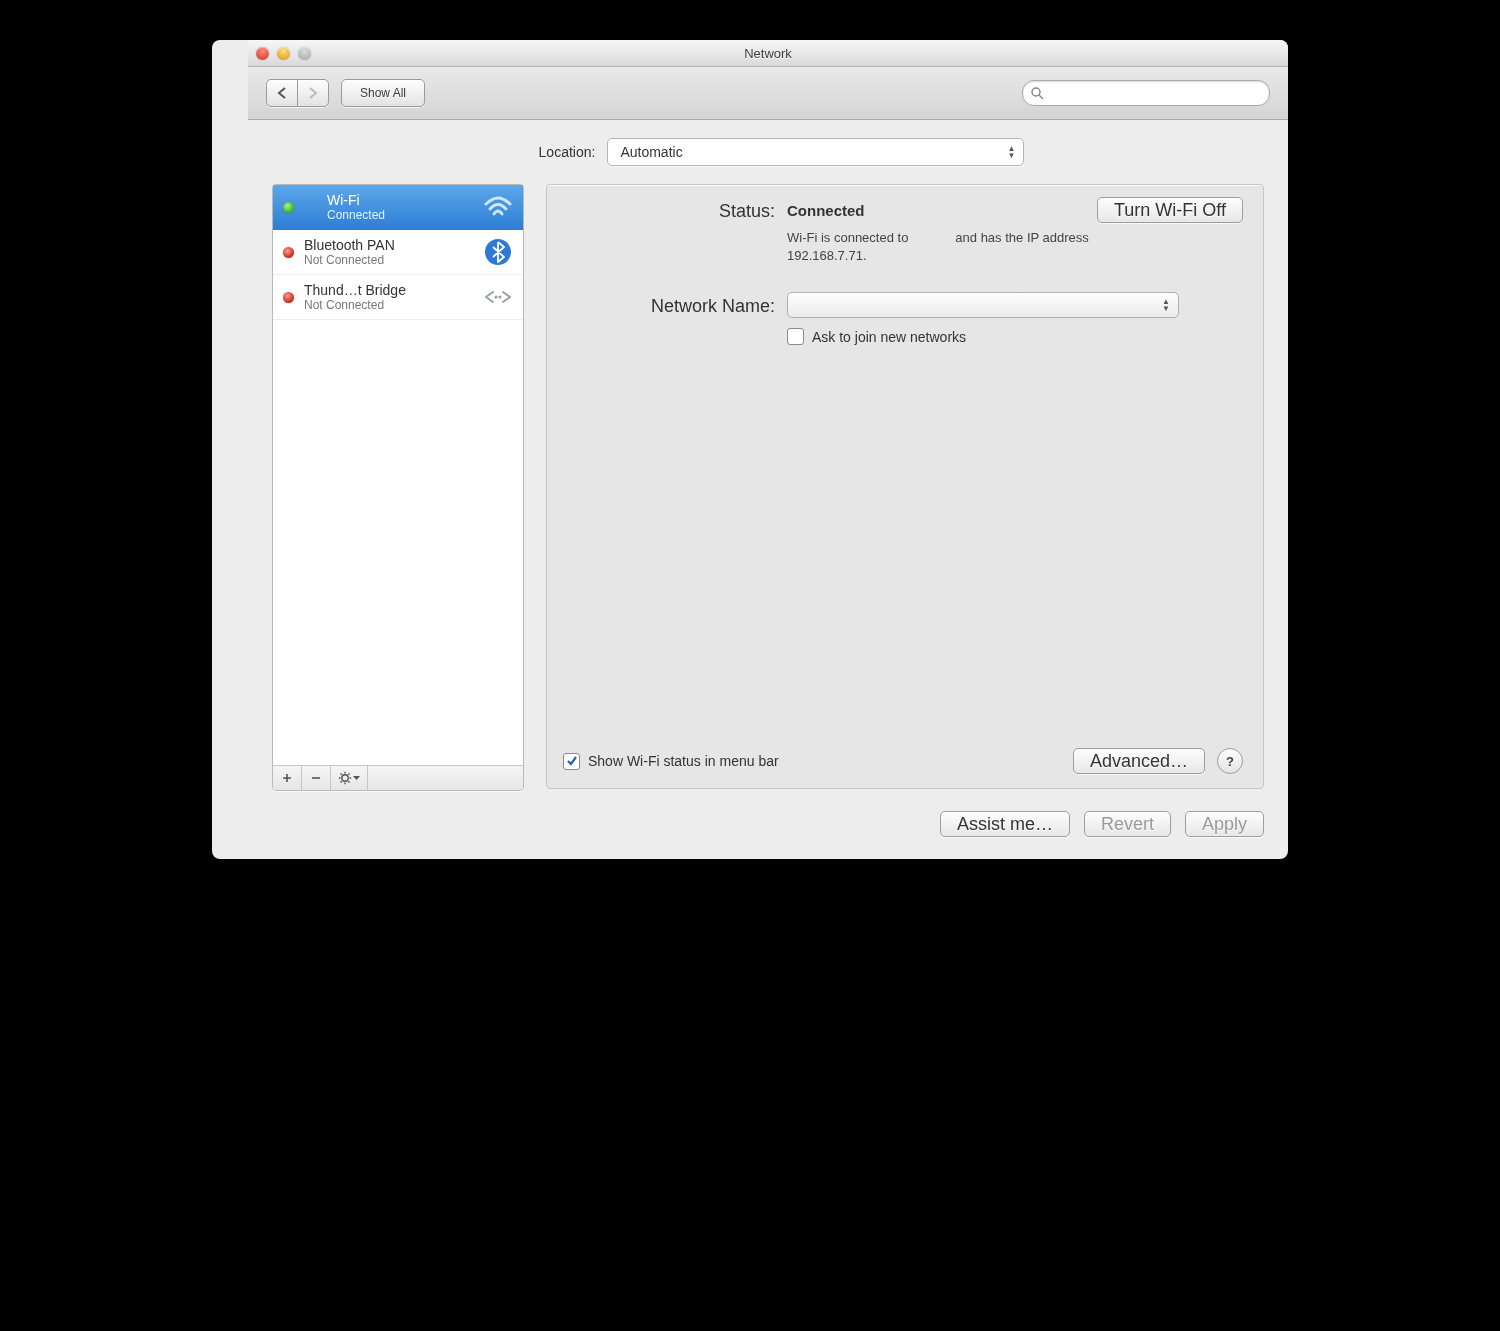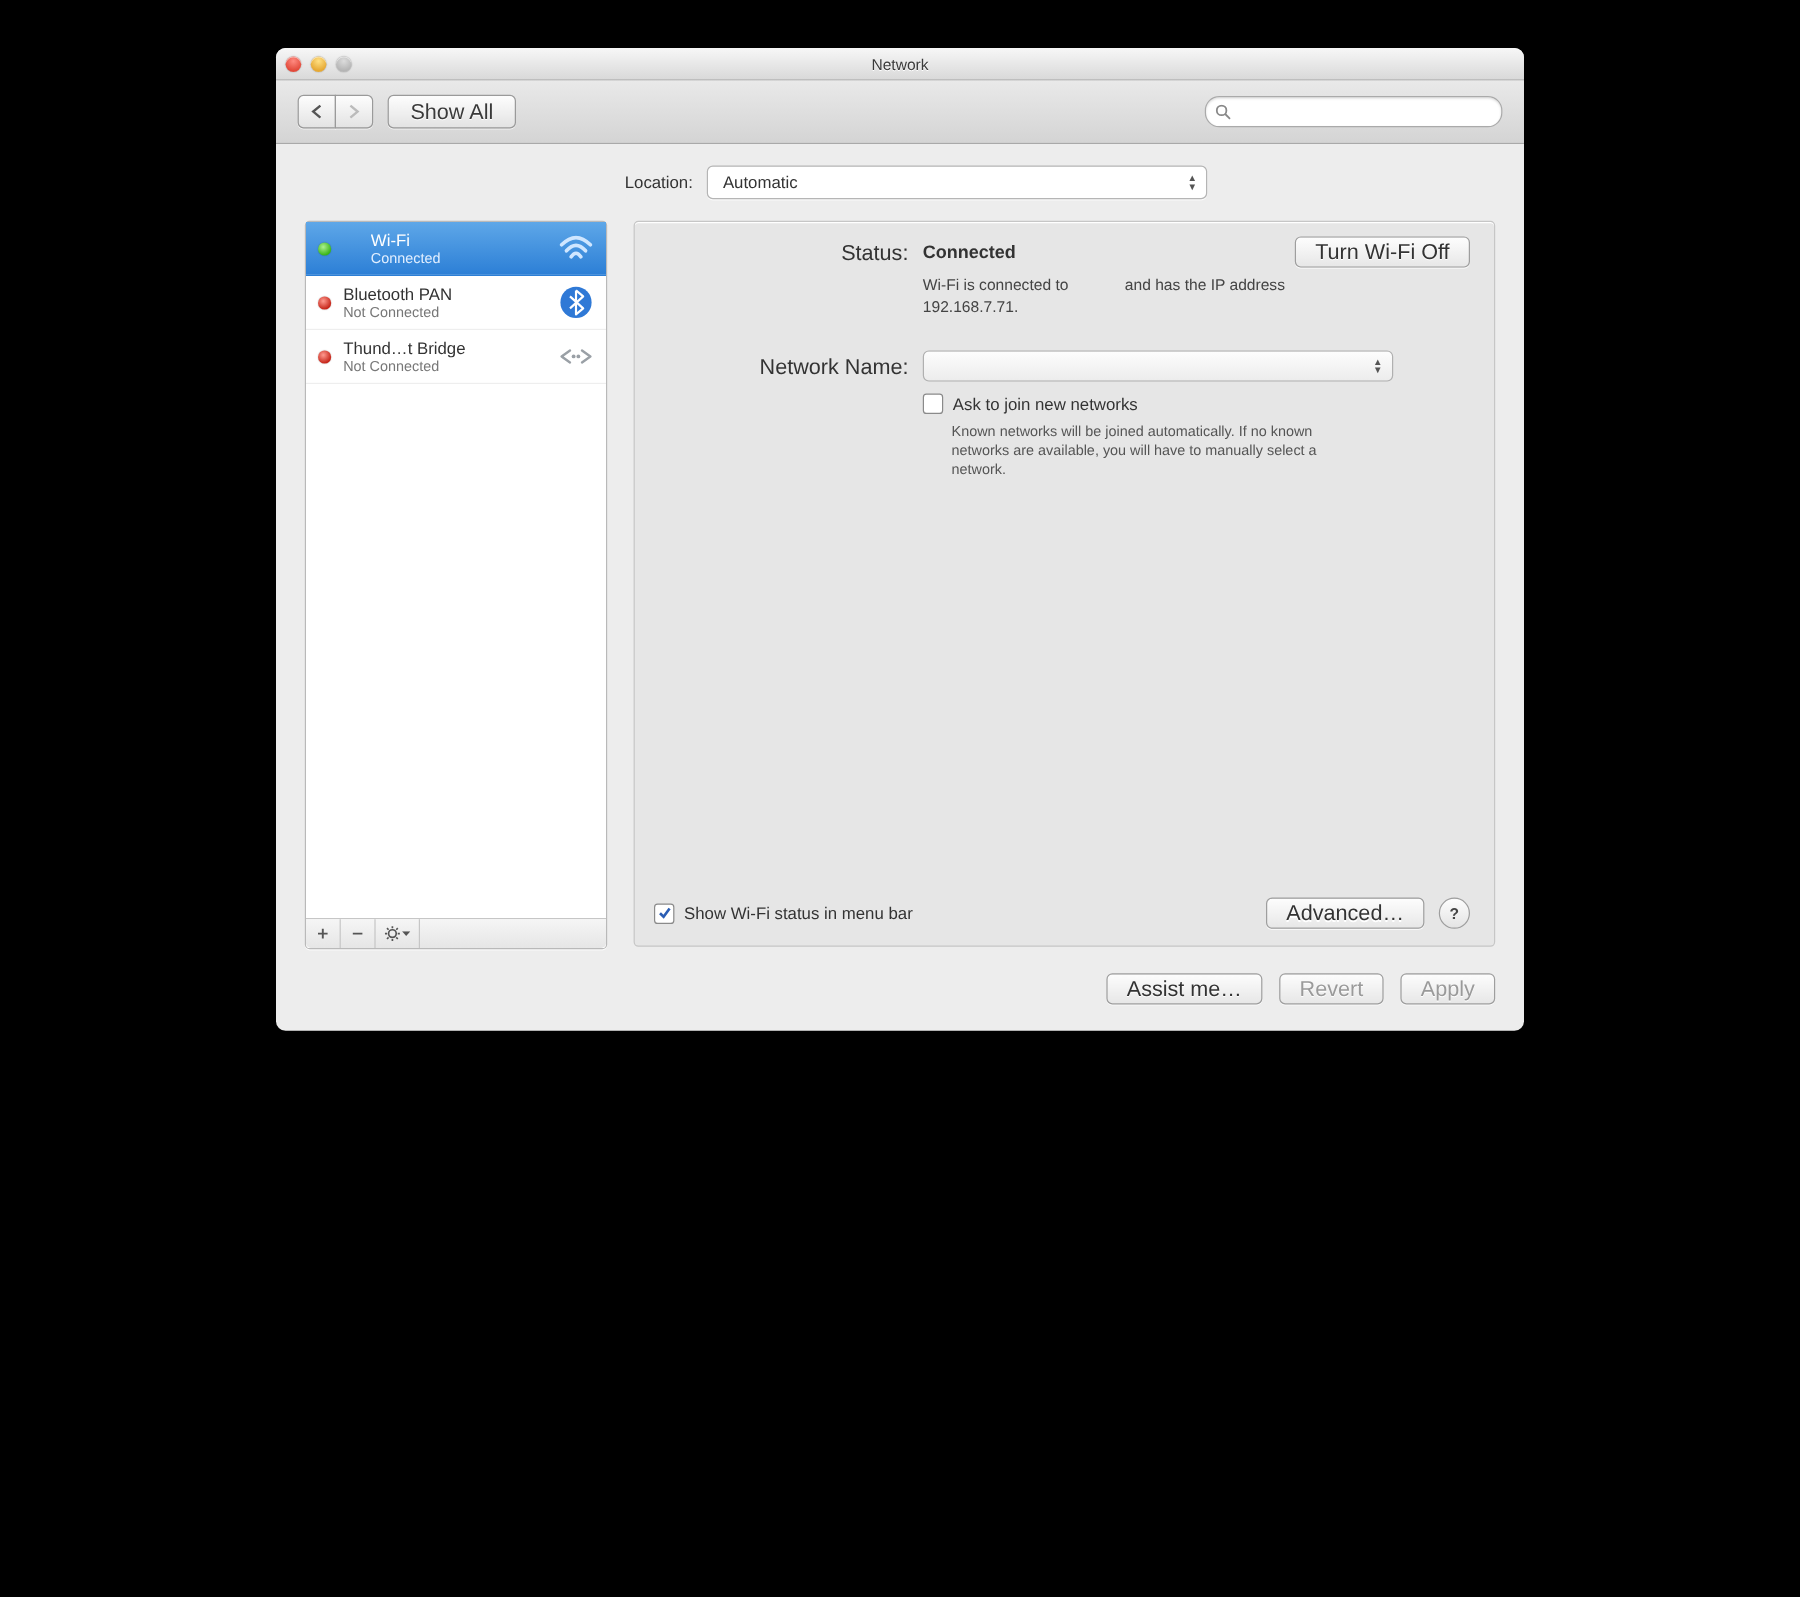--- a/index.html
+++ b/index.html
@@ -11,20 +11,21 @@
     display:flex;align-items:flex-start;justify-content:center;
     -webkit-font-smoothing:antialiased;
   }
   .window{
     width:1040px;
     margin:40px 0;
     background:#ededed;
     border-radius:8px;
     box-shadow:0 30px 60px rgba(0,0,0,.6), 0 0 0 1px rgba(0,0,0,.25);
     overflow:hidden;
+    padding-left:36px;
   }
   .titlebar{
     height:26px;
     background:linear-gradient(#f7f7f7,#d9d9d9);
     border-bottom:1px solid #b4b4b4;
     display:flex;align-items:center;
     position:relative;
     padding:0 8px;
   }
   .traffic{display:flex;gap:8px;}
@@ -45,21 +46,21 @@
     gap:12px;
   }
   .navbtns{display:flex;}
   .tbtn{
     height:26px;
     background:linear-gradient(#fdfdfd,#e3e3e3);
     border:1px solid #9a9a9a;
     border-radius:5px;
     display:flex;align-items:center;justify-content:center;
     box-shadow:0 1px 0 rgba(255,255,255,.7);
-    font-size:18px;color:#3a3a3a;text-shadow:0 1px 0 #fff;
+    font-size:12px;color:#3a3a3a;text-shadow:0 1px 0 #fff;
     padding:0 12px;
     white-space:nowrap;
   }
   .navbtns .tbtn:first-child{border-radius:5px 0 0 5px;padding:0 10px;}
   .navbtns .tbtn:last-child{border-radius:0 5px 5px 0;margin-left:-1px;padding:0 10px;}
   .spacer{flex:1;}
   .search{
     width:230px;height:24px;border-radius:12px;background:#fff;border:1px solid #aaa;
     display:flex;align-items:center;padding:0 8px;gap:6px;box-shadow:inset 0 1px 2px rgba(0,0,0,.15);
   }
@@ -306,21 +307,20 @@
           </div>
         </div>
 
         <div class="formrow" style="margin-top:10px;">
           <div class="lbl"></div>
           <div class="val">
             <label class="chk">
               <span class="chkbox"></span>
               <span>Ask to join new networks</span>
             </label>
-            <div class="small" style="margin:6px 0 0 24px;max-width:340px;">Known networks will be joined automatically. If no known networks are available, you will have to manually select a network.</div>
           </div>
         </div>
 
         <div class="panefoot">
           <label class="chk">
             <span class="chkbox">
               <svg width="12" height="12" viewBox="0 0 12 12">
                   <path d="M2 6 L5 9 L10 2" fill="none" stroke="#2b5eb5" stroke-width="2.2"></path>
                 </svg>
             </span>

